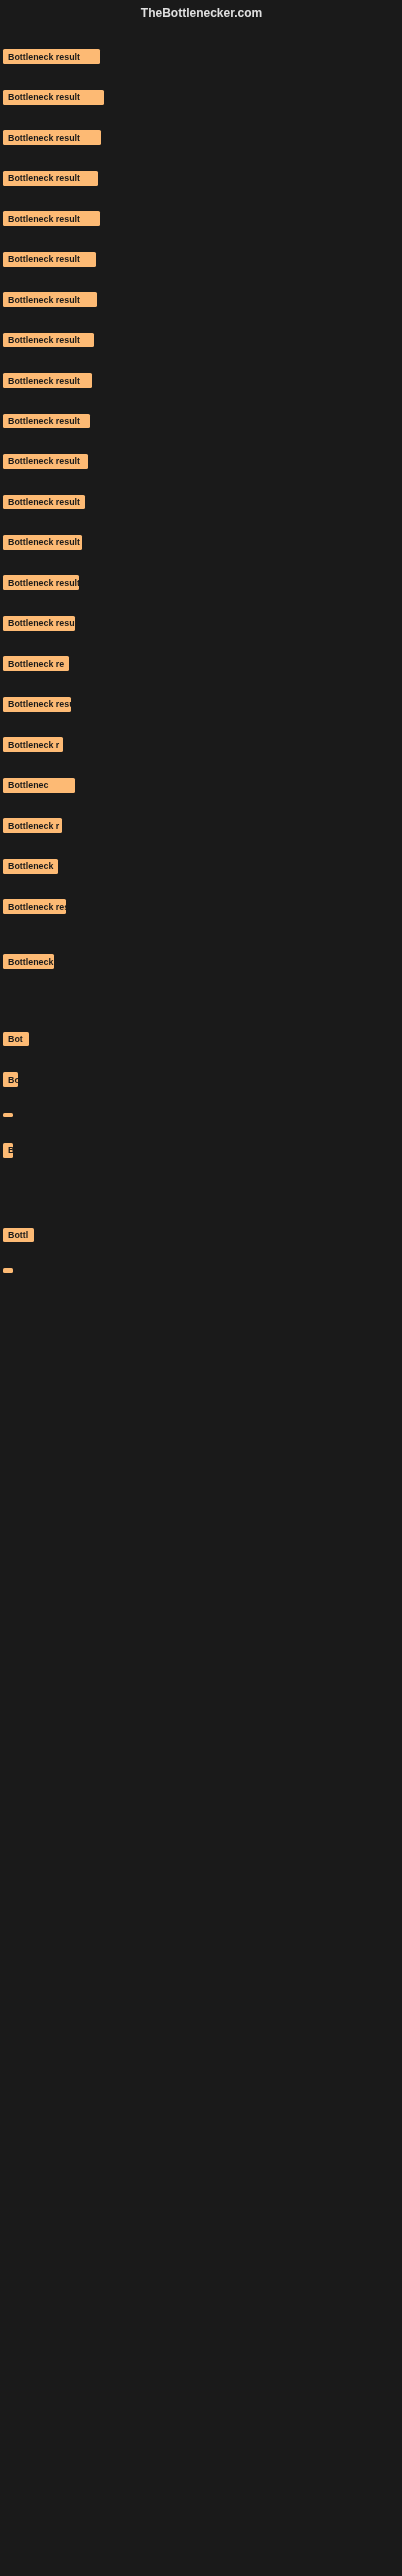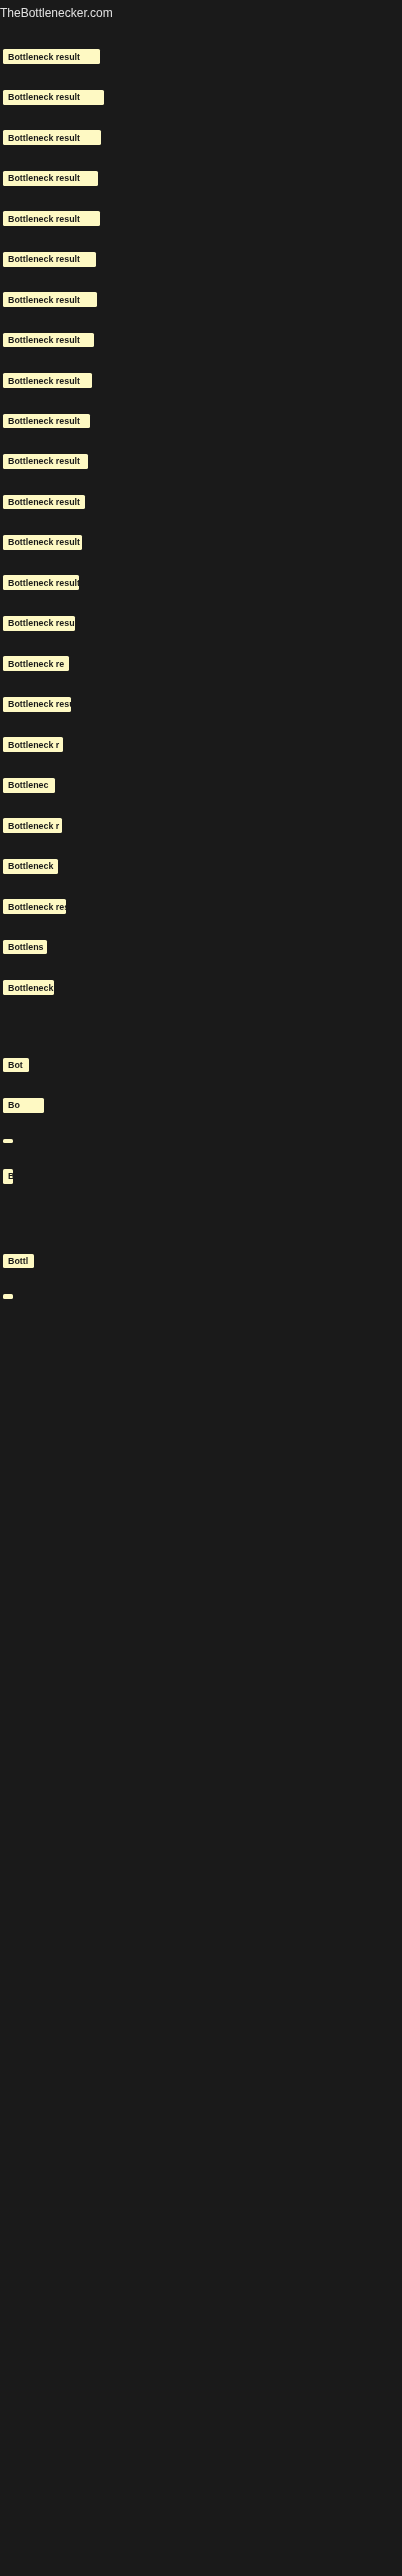--- a/index.html
+++ b/index.html
@@ -10,36 +10,36 @@
 
     body {
       width: 403px;
       min-height: 2576px;
       background-color: #1a1a1a;
       font-family: Arial, sans-serif;
       position: relative;
     }
 
     .header {
-      text-align: left;
+      text-align: center;
       padding: 6.4px 0 9.7px 0;
       color: #e0e0e0;
       font-size: 12px;
-      font-weight: normal;
+      font-weight: bold;
     }
 
     .bottleneck-item {
       display: flex;
       align-items: center;
       padding: 4.8px 0 4.8px 3.2px;
       margin-bottom: 1.6px;
     }
 
     .bottleneck-badge {
-      background-color: #fef9c3;
+      background-color: #fdba74;
       color: #1a1a1a;
       font-size: 8.9px;
       font-weight: bold;
       padding: 2.4px 4.8px;
       border-radius: 1.6px;
       white-space: nowrap;
       overflow: hidden;
     }
 
     .row-separator {
@@ -121,49 +121,46 @@
     <div class="row-separator"></div>
     <div class="bottleneck-item">
       <div class="bottleneck-badge" style="width: 68px;">Bottleneck result</div>
     </div>
     <div class="row-separator"></div>
     <div class="bottleneck-item">
       <div class="bottleneck-badge" style="width: 60px;">Bottleneck r</div>
     </div>
     <div class="row-separator"></div>
     <div class="bottleneck-item">
-      <div class="bottleneck-badge" style="width: 52px;">Bottlenec</div>
+      <div class="bottleneck-badge" style="width: 72px;">Bottlenec</div>
     </div>
     <div class="row-separator"></div>
     <div class="bottleneck-item">
       <div class="bottleneck-badge" style="width: 59px;">Bottleneck r</div>
     </div>
     <div class="row-separator"></div>
     <div class="bottleneck-item">
       <div class="bottleneck-badge" style="width: 55px;">Bottleneck</div>
     </div>
     <div class="row-separator"></div>
     <div class="bottleneck-item">
       <div class="bottleneck-badge" style="width: 63px;">Bottleneck res</div>
     </div>
     <div class="row-separator"></div>
-    <div class="bottleneck-item">
-      <div class="bottleneck-badge" style="width: 44px;">Bottlens</div>
-    </div>
     <div class="row-separator"></div>
     <div class="bottleneck-item">
       <div class="bottleneck-badge" style="width: 51px;">Bottleneck</div>
     </div>
     <div class="row-separator"></div>
     <div class="bottleneck-item">
       <div class="bottleneck-badge" style="width: 26px; margin-top: 37px;">Bot</div>
     </div>
     <div class="row-separator"></div>
     <div class="bottleneck-item">
-      <div class="bottleneck-badge" style="width: 41px;">Bo</div>
+      <div class="bottleneck-badge" style="width: 15px;">Bo</div>
     </div>
     <div class="row-separator"></div>
     <div class="bottleneck-item">
       <div class="bottleneck-badge" style="width: 8px;"></div>
     </div>
     <div class="row-separator"></div>
     <div class="bottleneck-item">
       <div class="bottleneck-badge" style="width: 9.7px;">B</div>
     </div>
     <div class="row-separator"></div>

